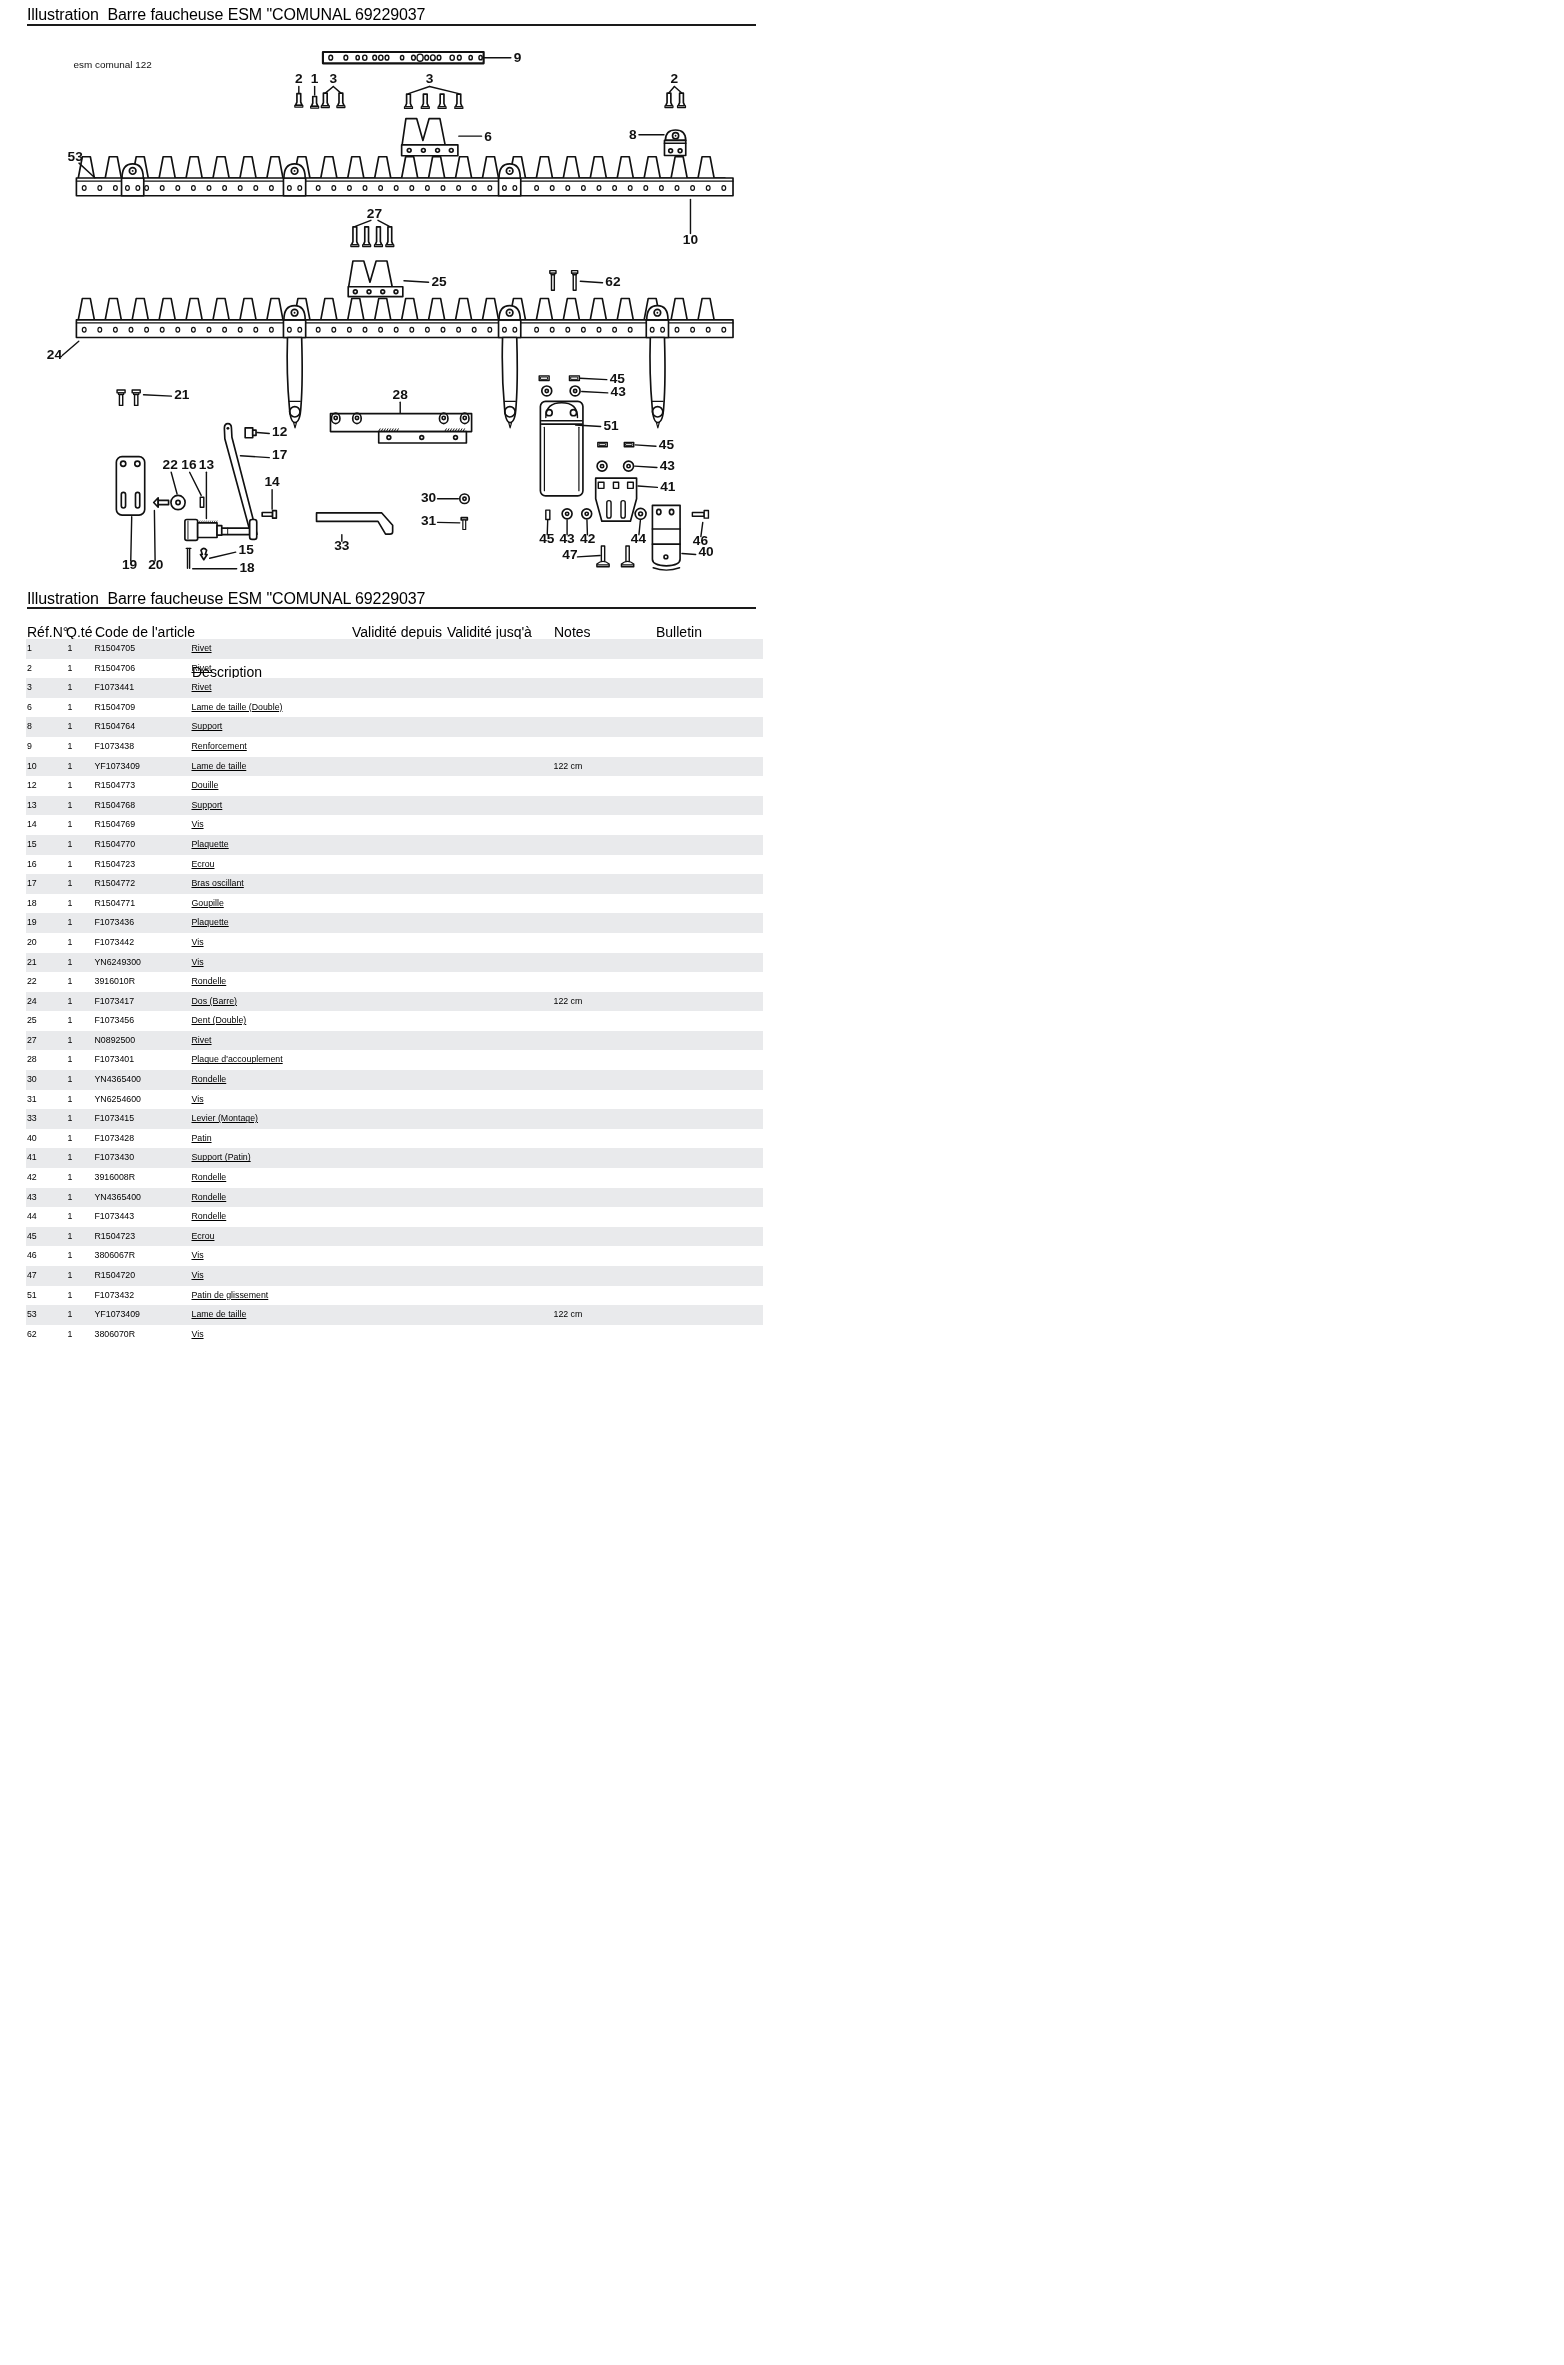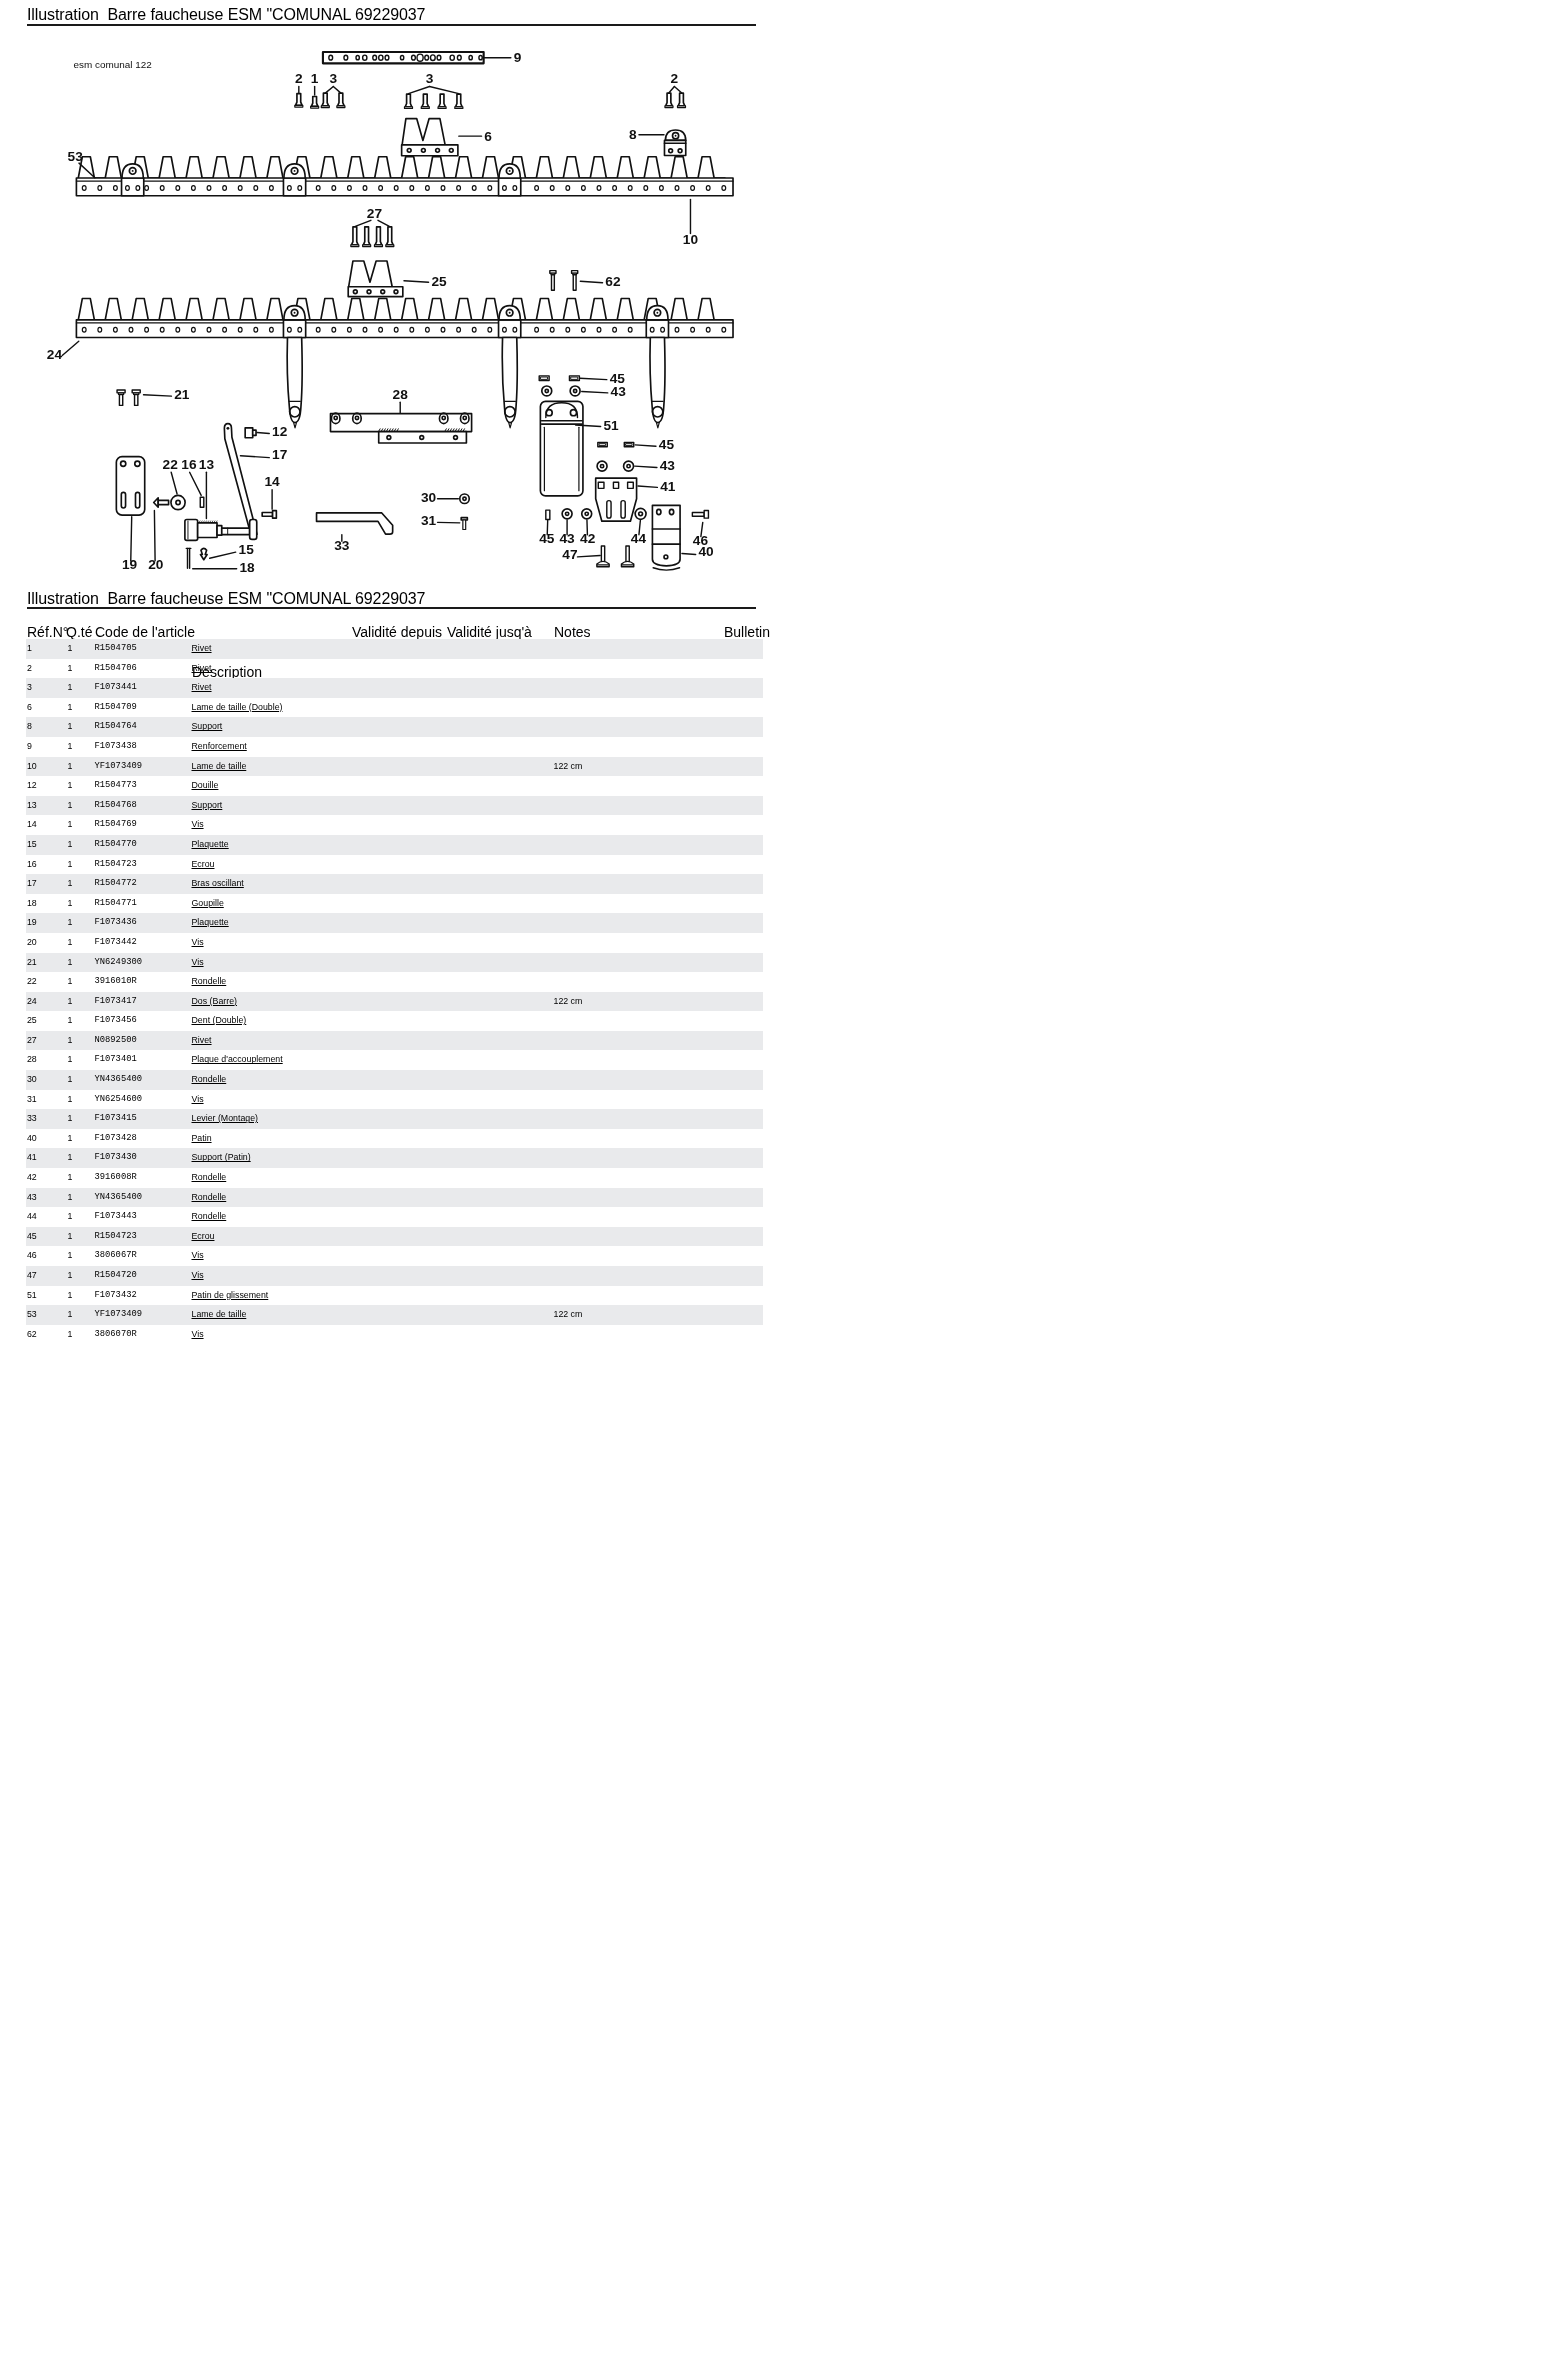--- a/index.html
+++ b/index.html
@@ -11,24 +11,24 @@
   #title2{top:590px;}
   .rule{position:absolute;left:27px;width:729px;height:1.9px;}
   #rule1{top:24px;}
   #rule2{top:607px;}
   #diagram{position:absolute;left:0;top:35px;}
   .thead{position:absolute;top:624px;left:0;width:782px;height:13.2px;font-size:14px;}
   .thead span{position:absolute;top:0;white-space:nowrap;}
   #rows{position:absolute;top:639px;left:25.5px;width:737px;}
   .row{position:relative;height:19.6px;font-size:8.8px;}
   .row span{position:absolute;top:0;line-height:19.6px;white-space:nowrap;}
-  .c-ref{left:1.4px;} .c-qty{left:42px;} .c-code{left:69px;font-family:Liberation Mono, monospace;} .c-desc{left:166px;text-decoration:underline;}
+  .c-ref{left:1.4px;} .c-qty{left:42px;} .c-code{left:69px;} .c-desc{left:166px;text-decoration:underline;}
   .c-from{left:327px;} .c-to{left:421px;} .c-notes{left:528px;} .c-bull{left:663px;}
   .h-ref{left:27px;} .h-qty{left:66px;} .h-code{left:95px;} .h-desc{left:192px;margin-top:40px;}
-  .h-from{left:352px;} .h-to{left:447px;} .h-notes{left:554px;} .h-bull{left:724px;}
+  .h-from{left:352px;} .h-to{left:447px;} .h-notes{left:554px;} .h-bull{left:656px;}
   svg *{vector-effect:none;}
 </style>
 </head>
 <body>
 
 <div class="page">
 
   <div class="title" id="title1">Illustration  Barre faucheuse ESM "COMUNAL 69229037</div>
   <div class="rule" id="rule1" style="background: rgb(26, 26, 26);"></div>
 

